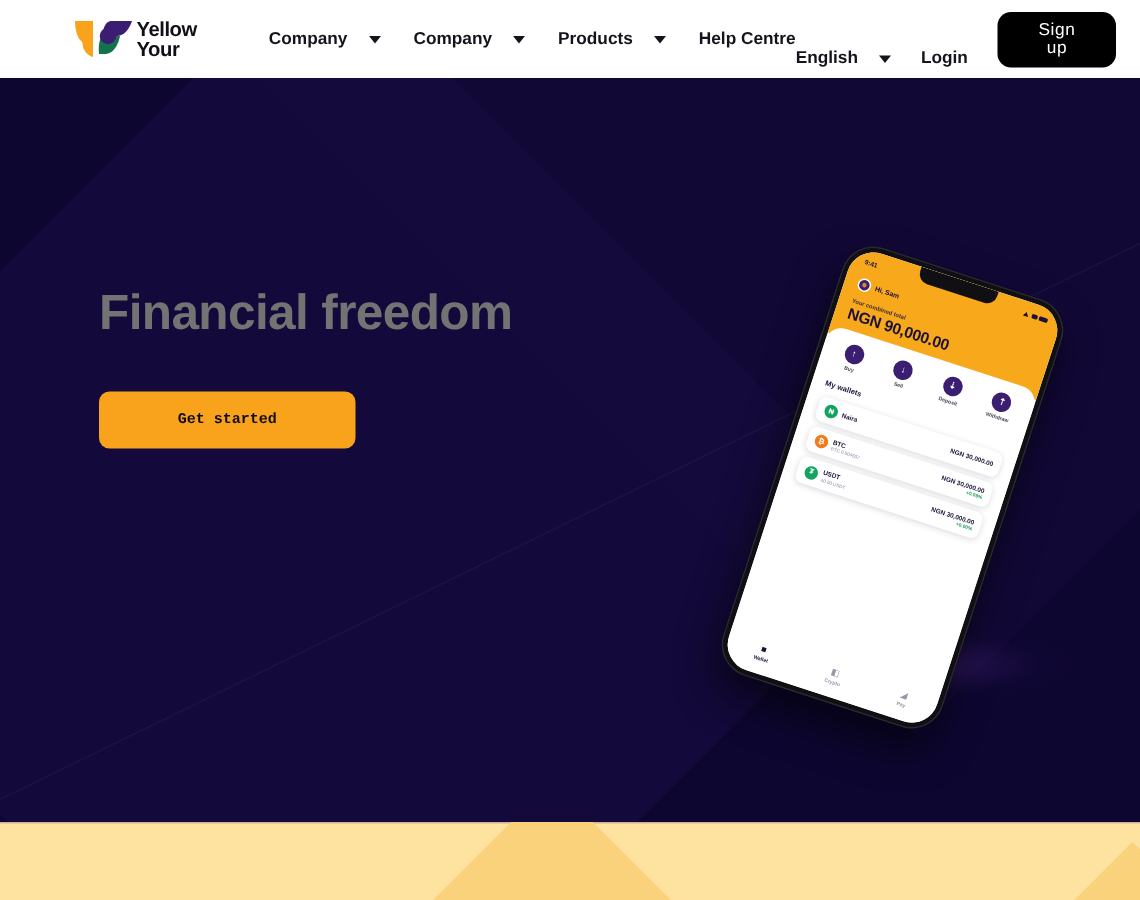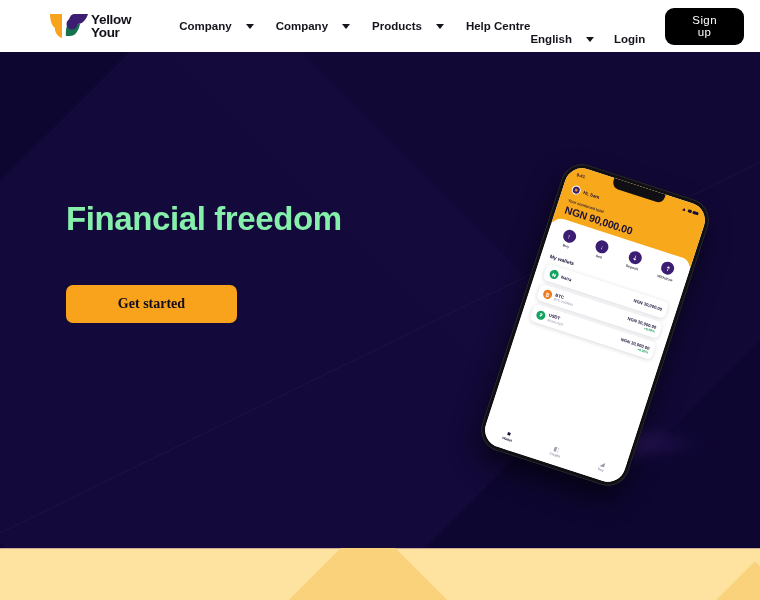--- a/index.html
+++ b/index.html
@@ -63,31 +63,31 @@
   }
   .chev-line {
     position:absolute; left:-80px; top:300px; width:900px; height:1px;
     background:rgba(255,255,255,0.045); transform:rotate(-26deg);
   }
 
   .hero-copy { position:absolute; left:66px; top:130px; width:400px; z-index:5; }
   h1.headline {
     font-size:33px; line-height:1.58; font-weight:bold; letter-spacing:-0.4px;
   }
-  h1.headline .l1 { color:#86efac; display:block;margin-top:11px; }
+  h1.headline .l1 { color:#737373; display:block; }
   h1.headline .l2 { color:#ffffff; display:block; }
   .subcopy {
     margin-top:21px; font-size:14.5px; line-height:1.52; color:#eceaf4;
     font-weight:500; max-width:355px;
   }
   .cta {
-    margin-top:40px; display:inline-flex; align-items:center; justify-content:center;
+    margin-top:27px; display:inline-flex; align-items:center; justify-content:center;
     width:171px; height:38px; background:#f9a21b; color:#110d1f;
-    border:none; border-radius:7px; font-size:14px; font-weight:bold;
-    font-family:Liberation Serif, serif; cursor:pointer;
+    border:none; border-radius:7px; font-size:10px; font-weight:bold;
+    font-family:Liberation Mono, monospace; cursor:pointer;
   }
 
   
   .phone-stage {
     position:absolute; left:470px; top:95px; width:290px; height:400px; z-index:6;
   }
   .phone-shadow {
     position:absolute; left:30px; top:268px; width:230px; height:56px;
     background:radial-gradient(ellipse at center, rgba(60,30,110,0.62) 0%, rgba(22,10,60,0.28) 48%, rgba(13,6,48,0) 72%);
     border-radius:50%;

